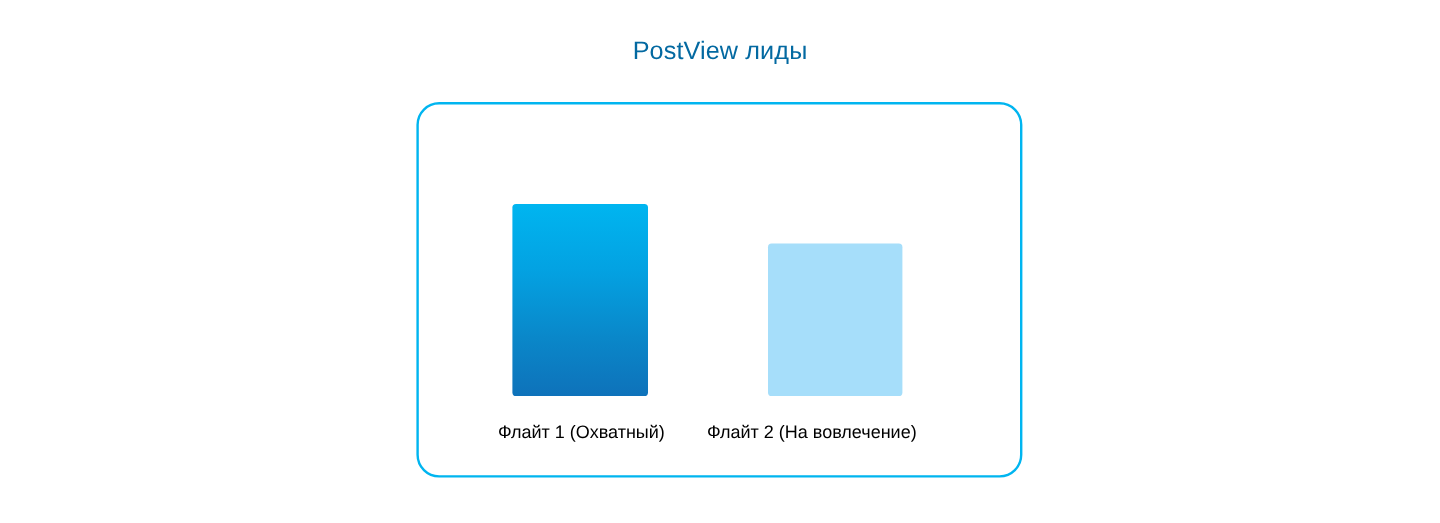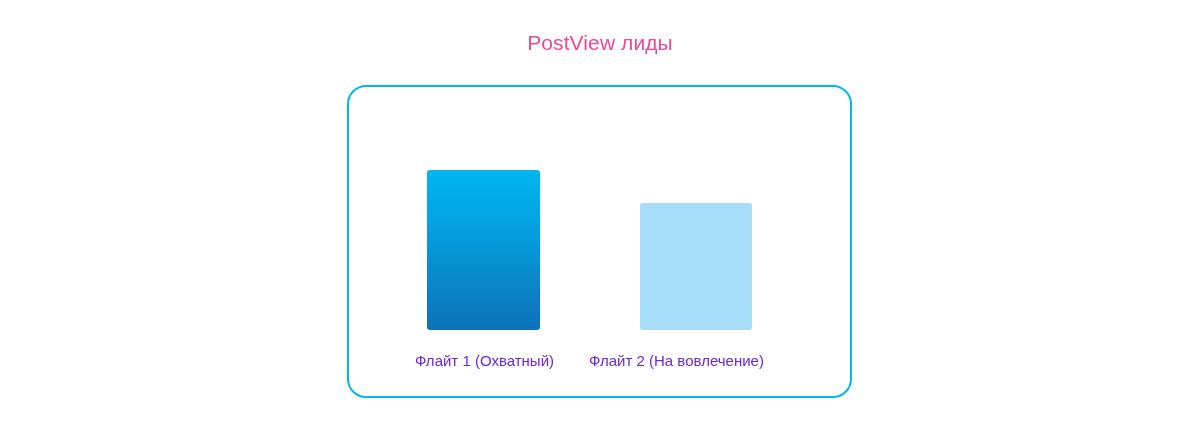--- a/index.html
+++ b/index.html
@@ -70,40 +70,40 @@
     height: 127px;
     background: #A6DEFA;
   }
 
   
   .cat-label {
     position: absolute;
     top: 351px;
     font-size: 15px;
     line-height: 20px;
-    color: #6d28d9;
+    color: #000000;
     white-space: nowrap;
   }
   .cat-label-1 {
     left: 394px;
     width: 181px;
     text-align: center;
   }
   .cat-label-2 {
     left: 572px;
     width: 209px;
     text-align: center;
   }
 </style>
 </head>
 <body>
 
 <div id="chart-root">
 
-  <div class="chart-title" style="color: #ec4899;">PostView лиды</div>
+  <div class="chart-title" style="color: #0369a1;">PostView лиды</div>
 
   <div class="plot-frame" style="border-color: rgb(0, 181, 240);"></div>
 
   <div class="bar bar-1" style="height: 160px; top: 170px; left: 427px; width: 113px;"></div>
 
   <div class="bar bar-2" style="height: 127px; top: 203px; left: 640px; width: 112px; background: rgb(166, 222, 250);"></div>
 
   <div class="cat-label cat-label-1">Флайт 1 (Охватный)</div>
 
   <div class="cat-label cat-label-2">Флайт 2 (На вовлечение)</div>

